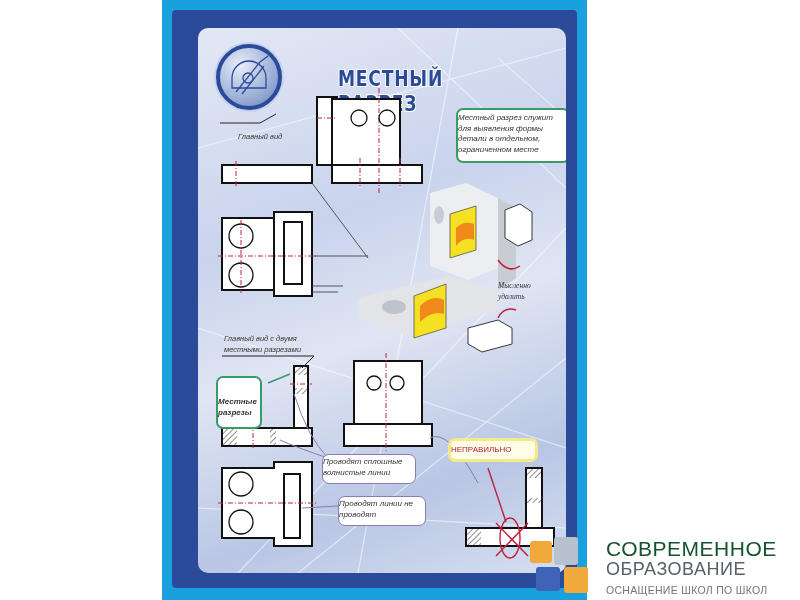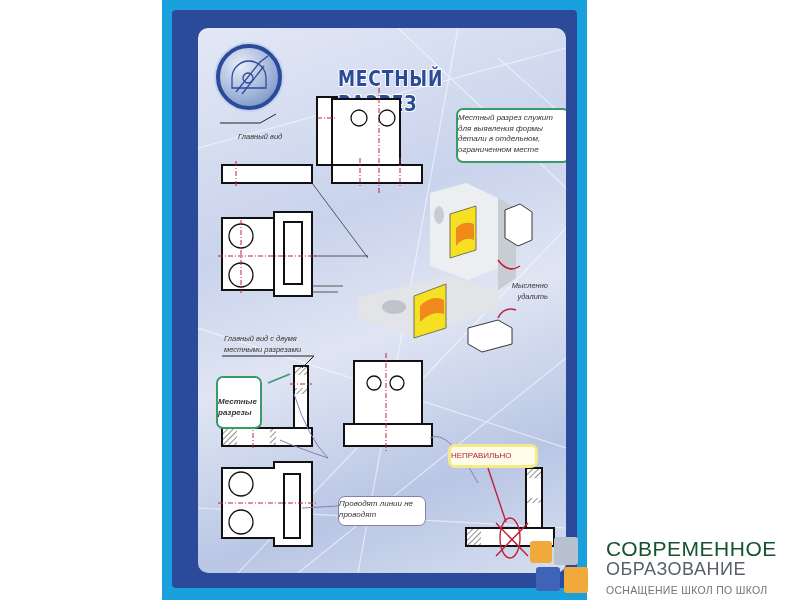--- a/index.html
+++ b/index.html
@@ -9,21 +9,21 @@
   .panel{position:absolute;left:26px;top:18px;width:368px;height:545px;border-radius:10px;
     background:linear-gradient(160deg,#e3e8f5 0%,#c9d3ec 35%,#dfe5f3 55%,#b9c6e4 80%,#d6def0 100%);overflow:hidden;}
   .grid-lines{position:absolute;inset:0;opacity:.55;}
   .badge{position:absolute;left:18px;top:16px;width:58px;height:58px;border-radius:50%;
     background:radial-gradient(circle at 35% 30%,#e9eef8,#8fa5d1 70%,#5b76b5);border:4px solid #2b4b9a;box-shadow:0 0 0 2px #c5d2ee;}
   .title{position:absolute;left:140px;top:38px;color:#2b4b9a;font-family:"DejaVu Sans",sans-serif;font-weight:bold;
     font-size:22px;letter-spacing:1px;transform:scaleX(.78);transform-origin:left;text-shadow:1px 1px 0 #fff,-1px -1px 0 #fff,1px -1px 0 #fff,-1px 1px 0 #fff;}
   .note{position:absolute;background:#fff;border-radius:7px;font-size:8px;line-height:10.5px;text-align:left;color:#333;font-style:italic;}
   .note.green{border:2px solid #3c9a6a;}
   .note.purple{border:1.5px solid #8c7bb0;}
-  .note.yellow{border:3px solid #f3ea8a;background:#fffde8;color:#b02040;font-style:normal;margin-top:6px;}
+  .note.yellow{border:3px solid #f3ea8a;background:#fffde8;color:#b02040;font-style:normal;}
   .red{color:#c0203c;}
   .label{position:absolute;font-size:7.5px;font-style:italic;color:#333;}
   .logo{position:absolute;left:528px;top:533px;width:272px;height:67px;}
   .logo .t1{position:absolute;left:78px;top:4px;font-size:21px;color:#14532d;font-weight:normal;letter-spacing:.5px;}
   .logo .t2{position:absolute;left:78px;top:26px;font-size:18px;color:#5a6068;letter-spacing:.5px;}
   .logo .t3{position:absolute;left:78px;top:51px;font-size:10.5px;color:#6f757c;letter-spacing:.3px;}
   svg{position:absolute;left:0;top:0;}
 </style>
 </head>
 <body>
@@ -186,26 +186,27 @@
         <g stroke="#c0203c" stroke-width="1.4" fill="none">
           <ellipse cx="312" cy="510" rx="10" ry="20"></ellipse>
           <line x1="298" y1="495" x2="330" y2="528"></line>
             <line x1="330" y1="495" x2="298" y2="528"></line>
           <line x1="290" y1="440" x2="308" y2="494"></line>
         </g>
       </svg>
 
       <div class="label" style="left:40px;top:84px;margin-top:20px;">Главный вид</div>
       <div class="note green" style="left:258px;top:80px;width:110px;height:48px;padding-top:3px;">Местный разрез служит для выявления формы детали в отдельном, ограниченном месте</div>
-      <div class="label" style="left:300px;top:252px;width:50px;text-align:right;line-height:11px;">Мысленно удалить</div>
+      <div class="label" style="left:300px;top:252px;width:50px;text-align:left;line-height:11px;font-family:Liberation Serif, serif;">Мысленно удалить</div>
 
       <div class="label" style="left:26px;top:306px;">Главный вид с двумя</div>
       <div class="label" style="left:26px;top:317px;">местными разрезами</div>
       <div class="note green" style="left:18px;top:348px;width:42px;height:30px;padding-top:19px;font-weight:bold;">Местные разрезы</div>
       <div class="note yellow" style="left:250px;top:410px;width:84px;height:18px;line-height:18px;">НЕПРАВИЛЬНО</div>
+      <div class="note purple" style="left:124px;top:426px;width:92px;height:26px;padding-top:2px;">Проводят сплошные волнистые линии</div>
       <div class="note purple" style="left:140px;top:468px;width:86px;height:26px;padding-top:2px;">Проводят линии не проводят</div>
     </div>
   </div>
 </div>
 
 <div class="logo">
   <svg width="70" height="67">
     <rect x="2" y="8" width="22" height="22" rx="3" fill="#f2a93b"></rect>
     <rect x="26" y="4" width="24" height="28" rx="3" fill="#b8c2cf"></rect>
     <rect x="8" y="34" width="24" height="24" rx="3" fill="#3f63b6"></rect>

